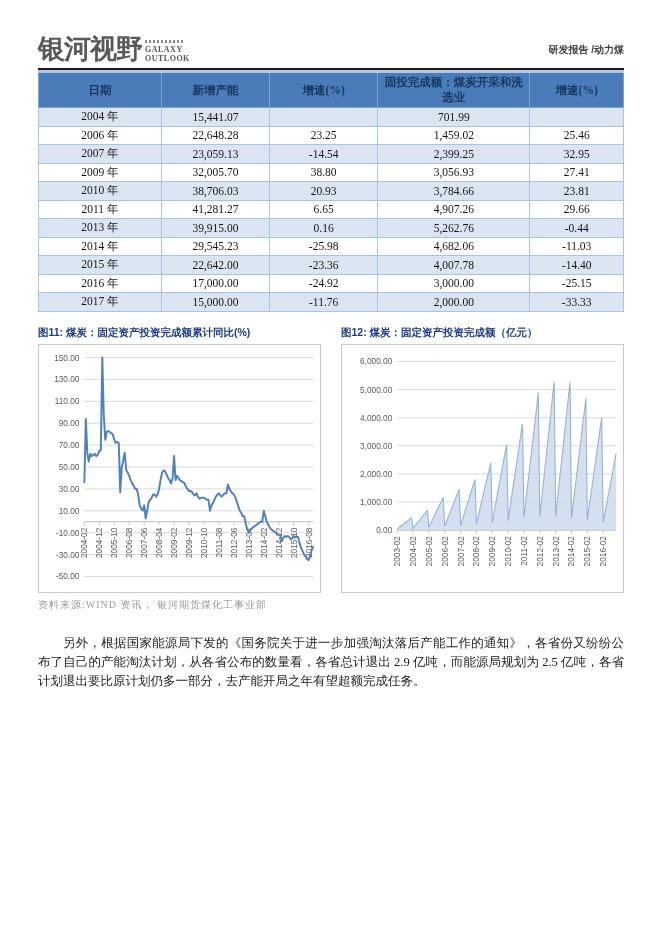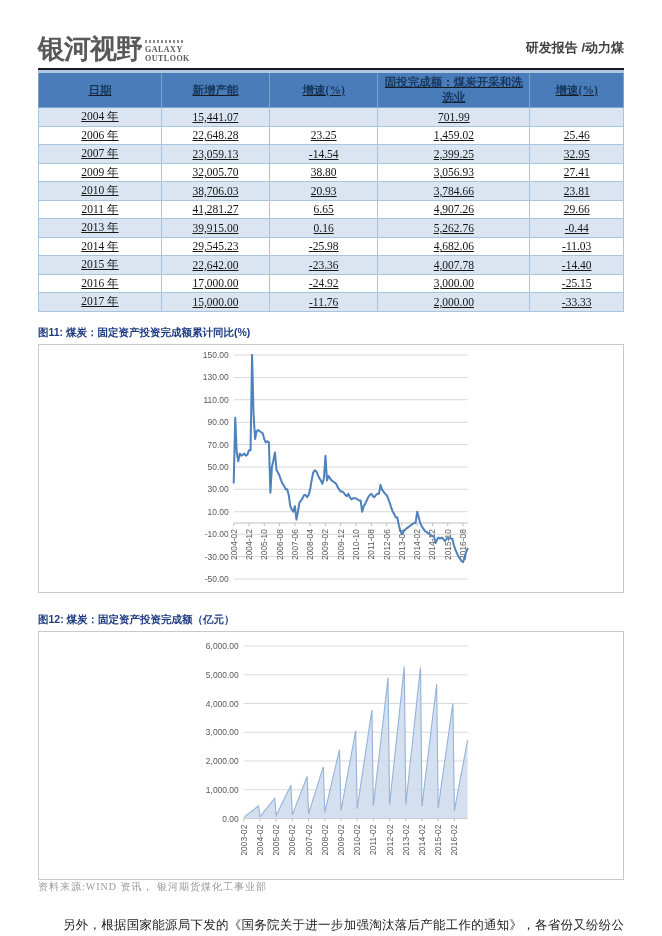--- a/index.html
+++ b/index.html
@@ -13,39 +13,39 @@
        border-bottom:2px solid #1a1a1a;padding-bottom:5px;}
   .logo{display:flex;align-items:flex-end;}
   .logo-cn{font-family:"Liberation Sans","DejaVu Sans",sans-serif;font-weight:bold;
            font-size:27px;color:#595959;letter-spacing:-1px;line-height:1;}
   .logo-en{margin-left:3px;display:flex;flex-direction:column;justify-content:flex-end;}
   .dots{width:40px;height:3px;margin-bottom:2px;
         background:repeating-linear-gradient(90deg,#8c8c8c 0 2px,transparent 2px 4px);}
   .logo-en span{font-family:Liberation Serif, serif;font-weight:bold;
                 font-size:8px;color:#595959;line-height:1.15;letter-spacing:.5px;}
   .report-type{font-family:"Liberation Sans","DejaVu Sans",sans-serif;font-weight:bold;
-               font-size:13px;color:#404040;padding-bottom:6px;}
+               font-size:10px;color:#404040;padding-bottom:6px;}
   
   .para{font-size:12.5px;line-height:1.55;text-align:justify;text-indent:2em;margin:8px 0 0 0;}
   .tbl-caption{font-size:12.5px;margin:14px 0 6px 0;text-indent:2em;}
   
   table.data{width:100%;border-collapse:collapse;font-size:11.5px;text-align:center;
-             font-family:"Liberation Serif","DejaVu Serif",serif;text-decoration:underline;}
+             font-family:"Liberation Serif","DejaVu Serif",serif;}
   table.data th{background:#4a7cba;color:#16365c;font-weight:bold;padding:2px 3px;
                 border:1px solid #7da4cd;border-top:3px solid #aec7e4;height:15px;}
   table.data td{border:1px solid #a9c4de;padding:1px 3px;height:15.5px;color:#141414;}
   table.data tbody tr:nth-child(odd) td{background:#dbe5f1;}
   
-  .figs{display:flex;gap:20px;margin-top:14px;flex-direction:column;}
+  .figs{display:flex;gap:20px;margin-top:14px;}
   .fig{flex:1;min-width:0;}
   .fig-title{font-family:"Liberation Sans","DejaVu Sans",sans-serif;font-weight:bold;
              font-size:10.5px;color:#1f3c82;margin:0 0 4px 0;white-space:nowrap;}
   .fig-box{border:1px solid #c9c9c9;background:#fff;height:247px;}
   .fig-box svg{display:block;width:100%;height:100%;}
-  .src-note{font-size:10px;color:#9a9a9a;letter-spacing:1px;}
+  .src-note{font-size:10px;color:#9a9a9a;letter-spacing:1px;margin-top:5px;}
   .para2{margin-top:22px;}
 </style>
 </head>
 <body>
 
 <div class="page">
 
   <div class="hdr">
     <div class="logo">
       <span class="logo-cn">银河视野</span>

